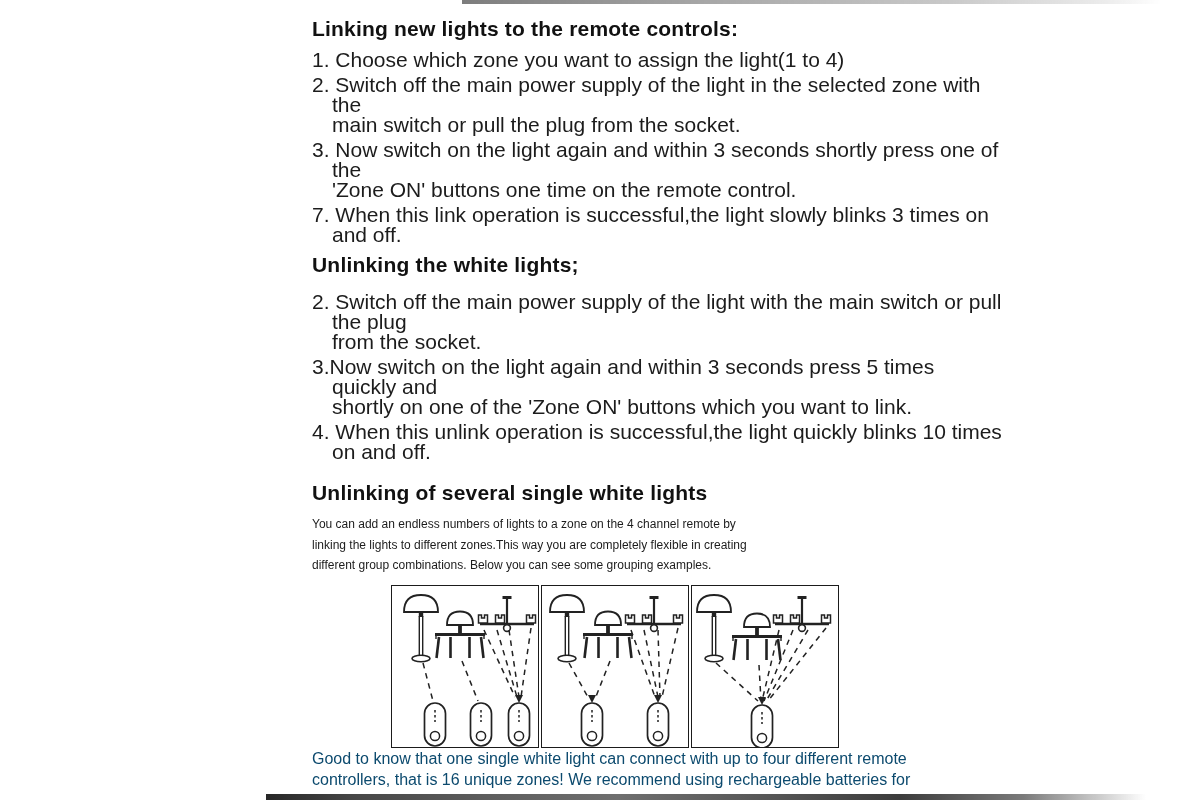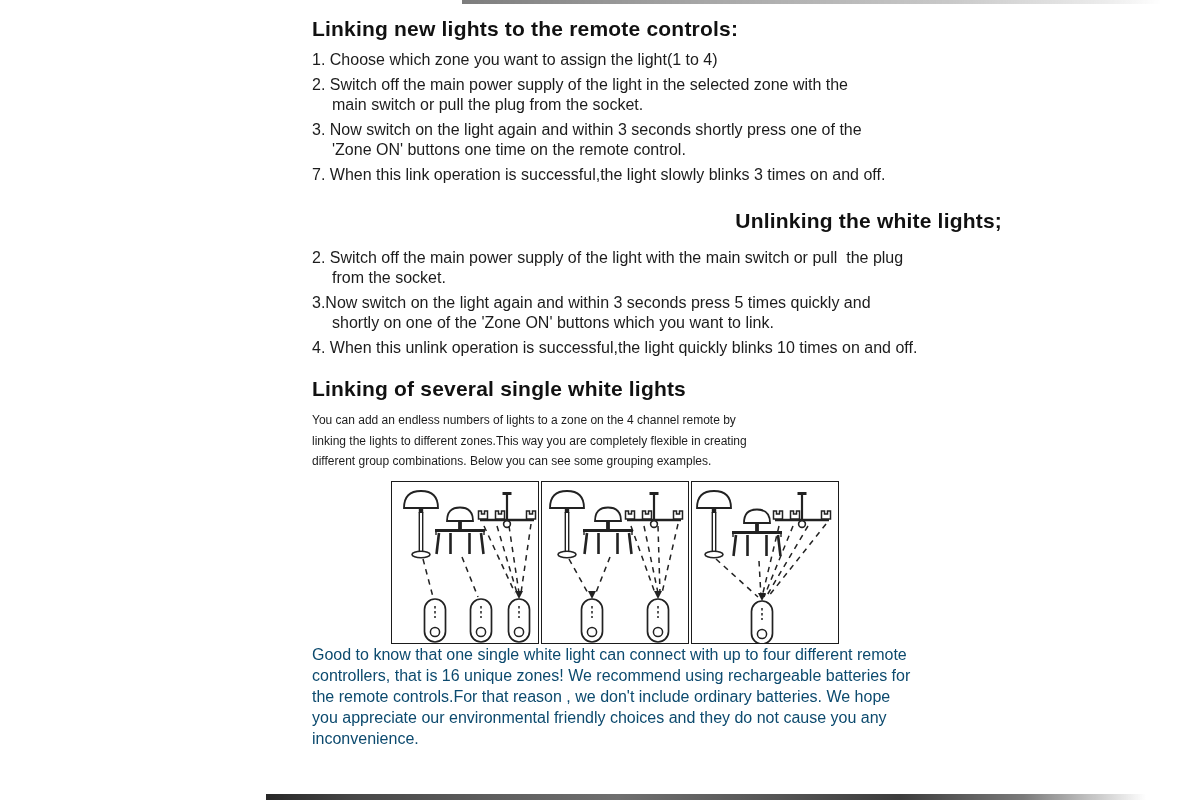--- a/index.html
+++ b/index.html
@@ -16,24 +16,24 @@
   }
   .scan-smudge.bottom{
     left:266px;top:794px;width:880px;height:6px;
     background:linear-gradient(to right,#272727,#474747 10%,#5d5d5d 25%,#6f6f6f 40%,#555 58%,#3c3c3c 72%,#7a7a7a 86%,rgba(140,140,140,.25) 97%,rgba(150,150,150,0));
   }
   .content{position:absolute;left:312px;top:17px;width:690px;}
   h1{
     font-size:21px;line-height:24px;font-weight:bold;color:#111;
     margin:0 0 9px 0;letter-spacing:.2px;
   }
-  h1.h2{margin-top:24px;margin-bottom:15px;text-align:right;}
+  h1.h2{margin-top:8px;margin-bottom:15px;}
   h1.h3{margin-top:19px;margin-bottom:9px;}
   .step{
-    font-size:16px;line-height:20px;margin:0 0 5px 0;
+    font-size:21px;line-height:20px;margin:0 0 5px 0;
     white-space:pre-wrap;padding-left:20px;text-indent:-20px;
   }
   .para{
     font-size:12px;line-height:20.5px;margin:0;white-space:pre-wrap;
   }
   .footer-note{
     font-size:16px;line-height:21px;white-space:pre-wrap;
     color:#0c4a6e;
   }
   .diagram{
@@ -99,21 +99,21 @@
 'Zone ON' buttons one time on the remote control.</div>
     <div class="step">7. When this link operation is successful,the light slowly blinks 3 times on and off.</div>
 
     <h1 class="h2">Unlinking the white lights;</h1>
     <div class="step">2. Switch off the main power supply of the light with the main switch or pull  the plug
 from the socket.</div>
     <div class="step">3.Now switch on the light again and within 3 seconds press 5 times quickly and
 shortly on one of the 'Zone ON' buttons which you want to link.</div>
     <div class="step">4. When this unlink operation is successful,the light quickly blinks 10 times on and off.</div>
 
-    <h1 class="h3">Linking of several single white lights</h1>
+    <h1 class="h3">Unlinking of several single white lights</h1>
     <div class="para">You can add an endless numbers of lights to a zone on the 4 channel remote by
 linking the lights to different zones.This way you are completely flexible in creating
 different group combinations. Below you can see some grouping examples.</div>
 
     <div class="diagram">
 
       <div class="panel">
         <svg viewBox="0 0 146 161" width="146" height="161">
           <g>
               <use href="#sym-floorlamp" x="29" y="12"></use>

